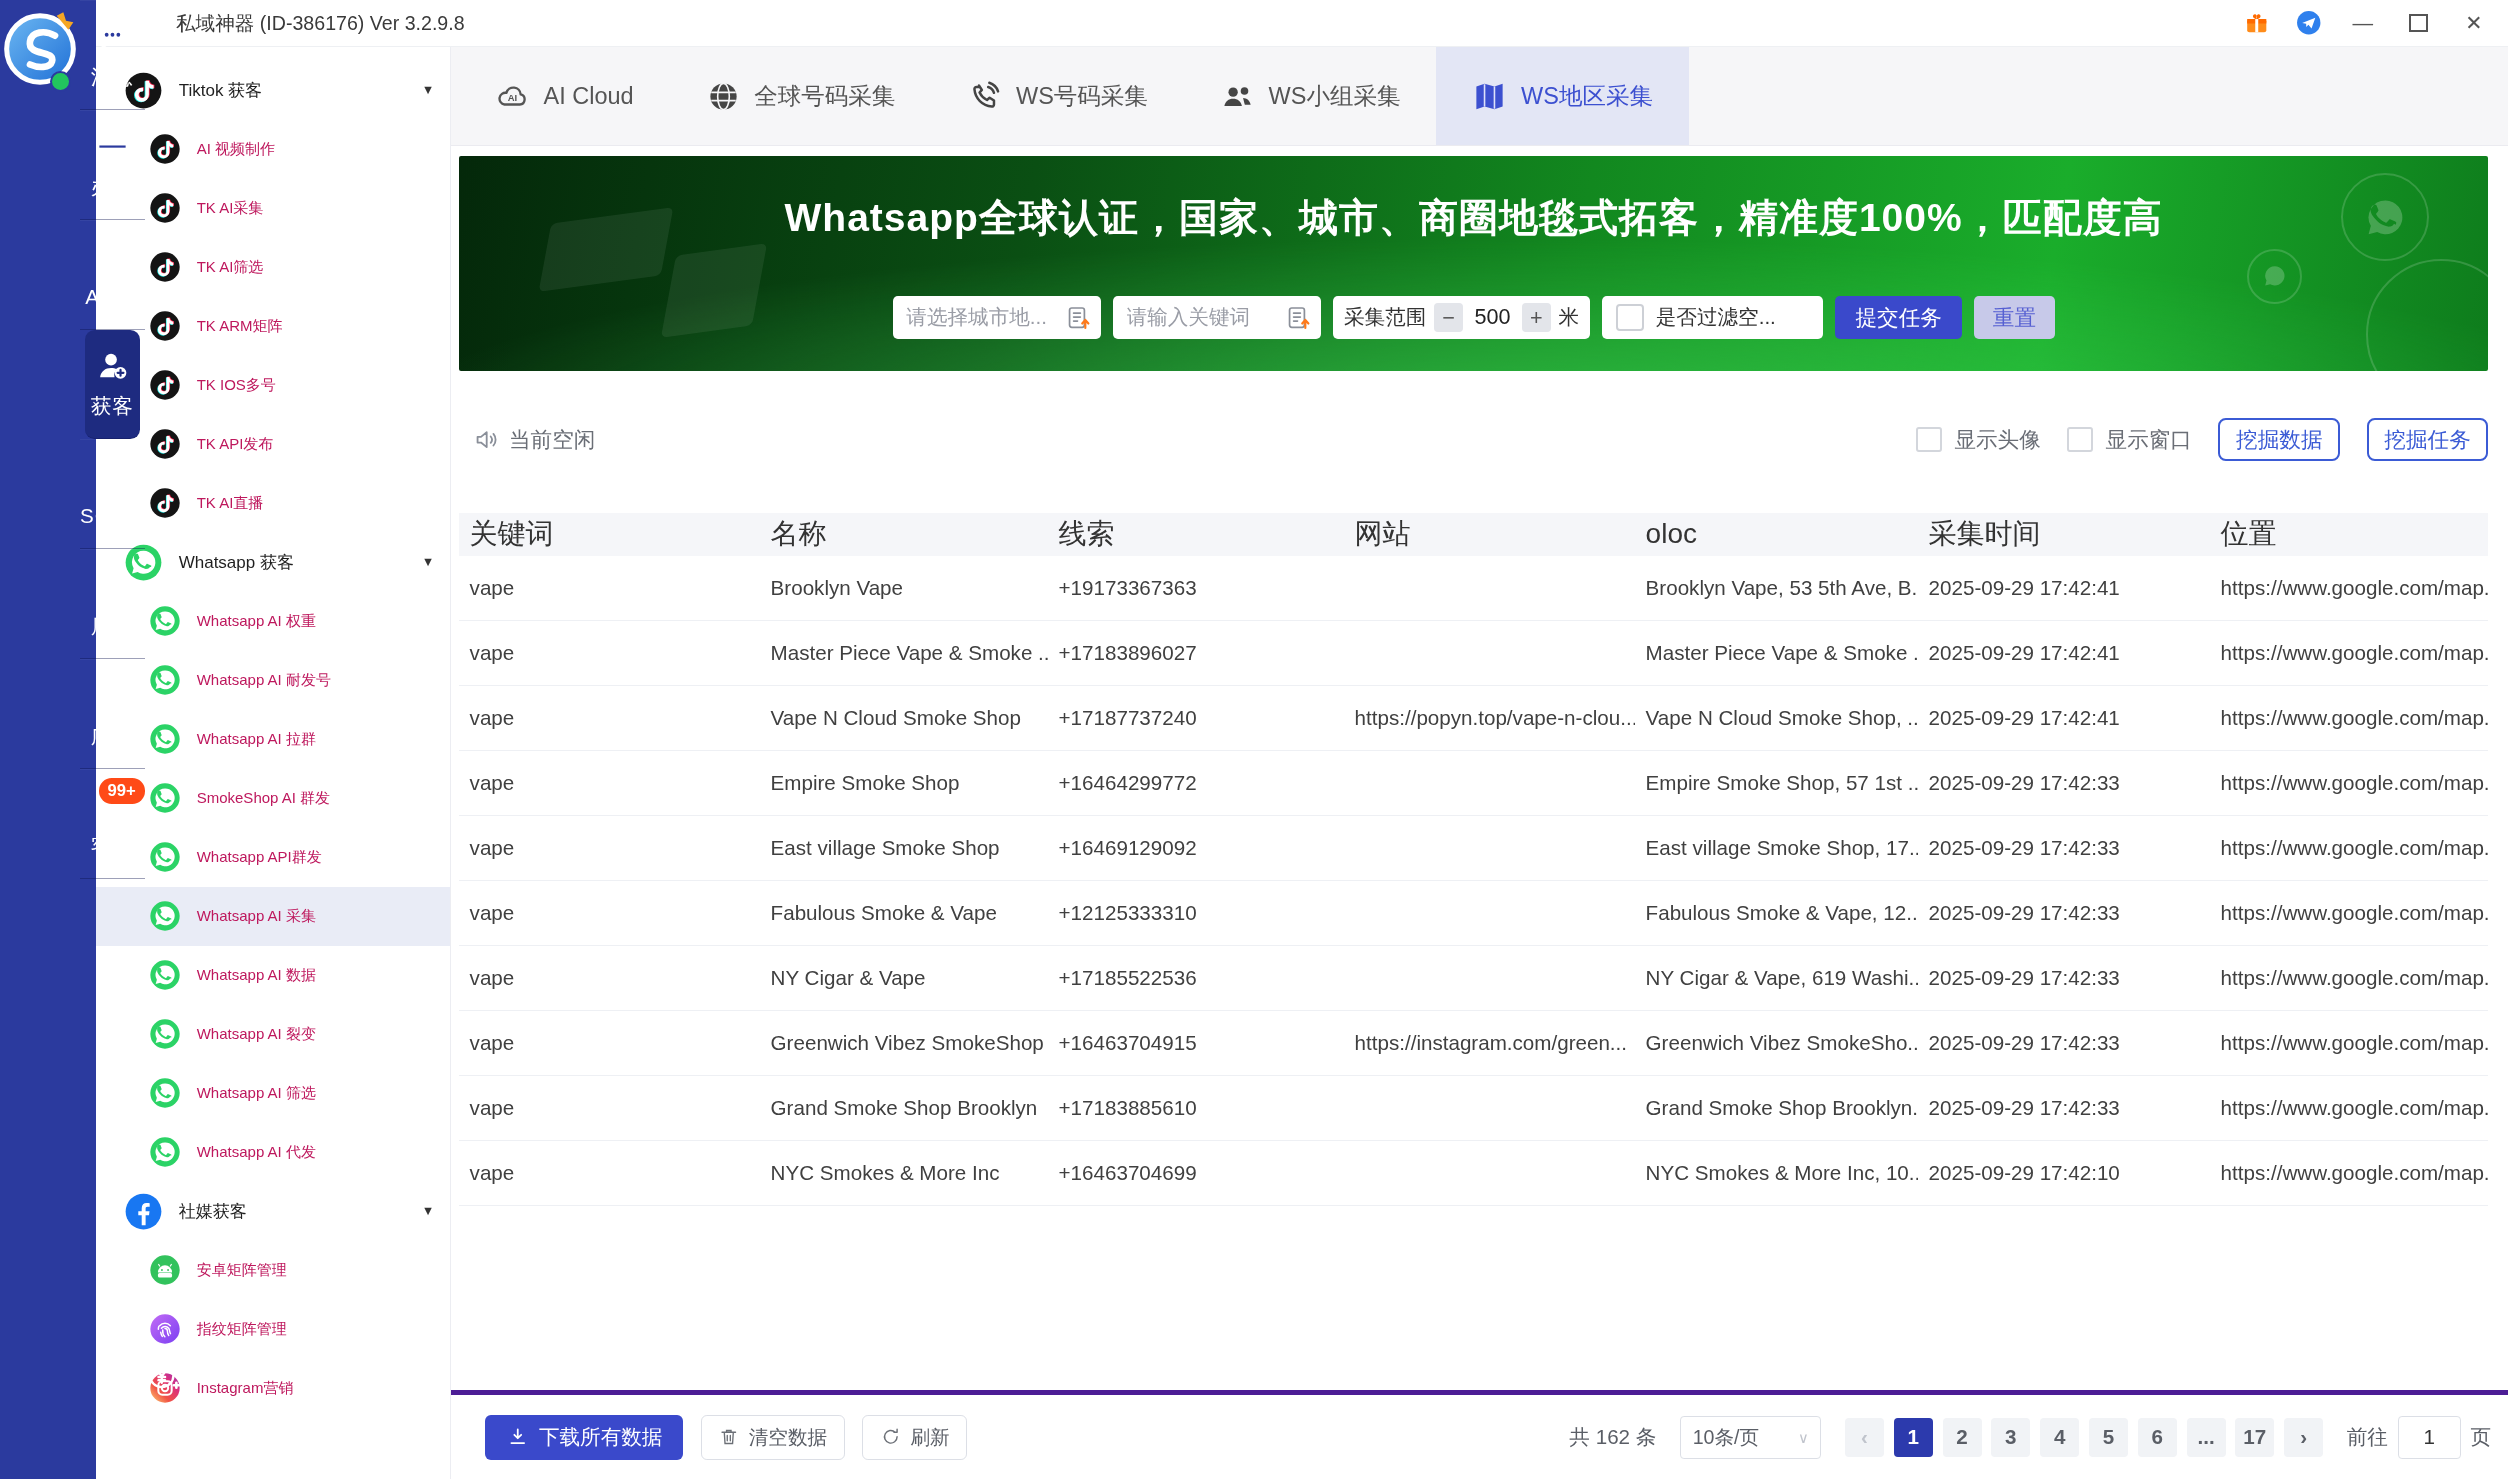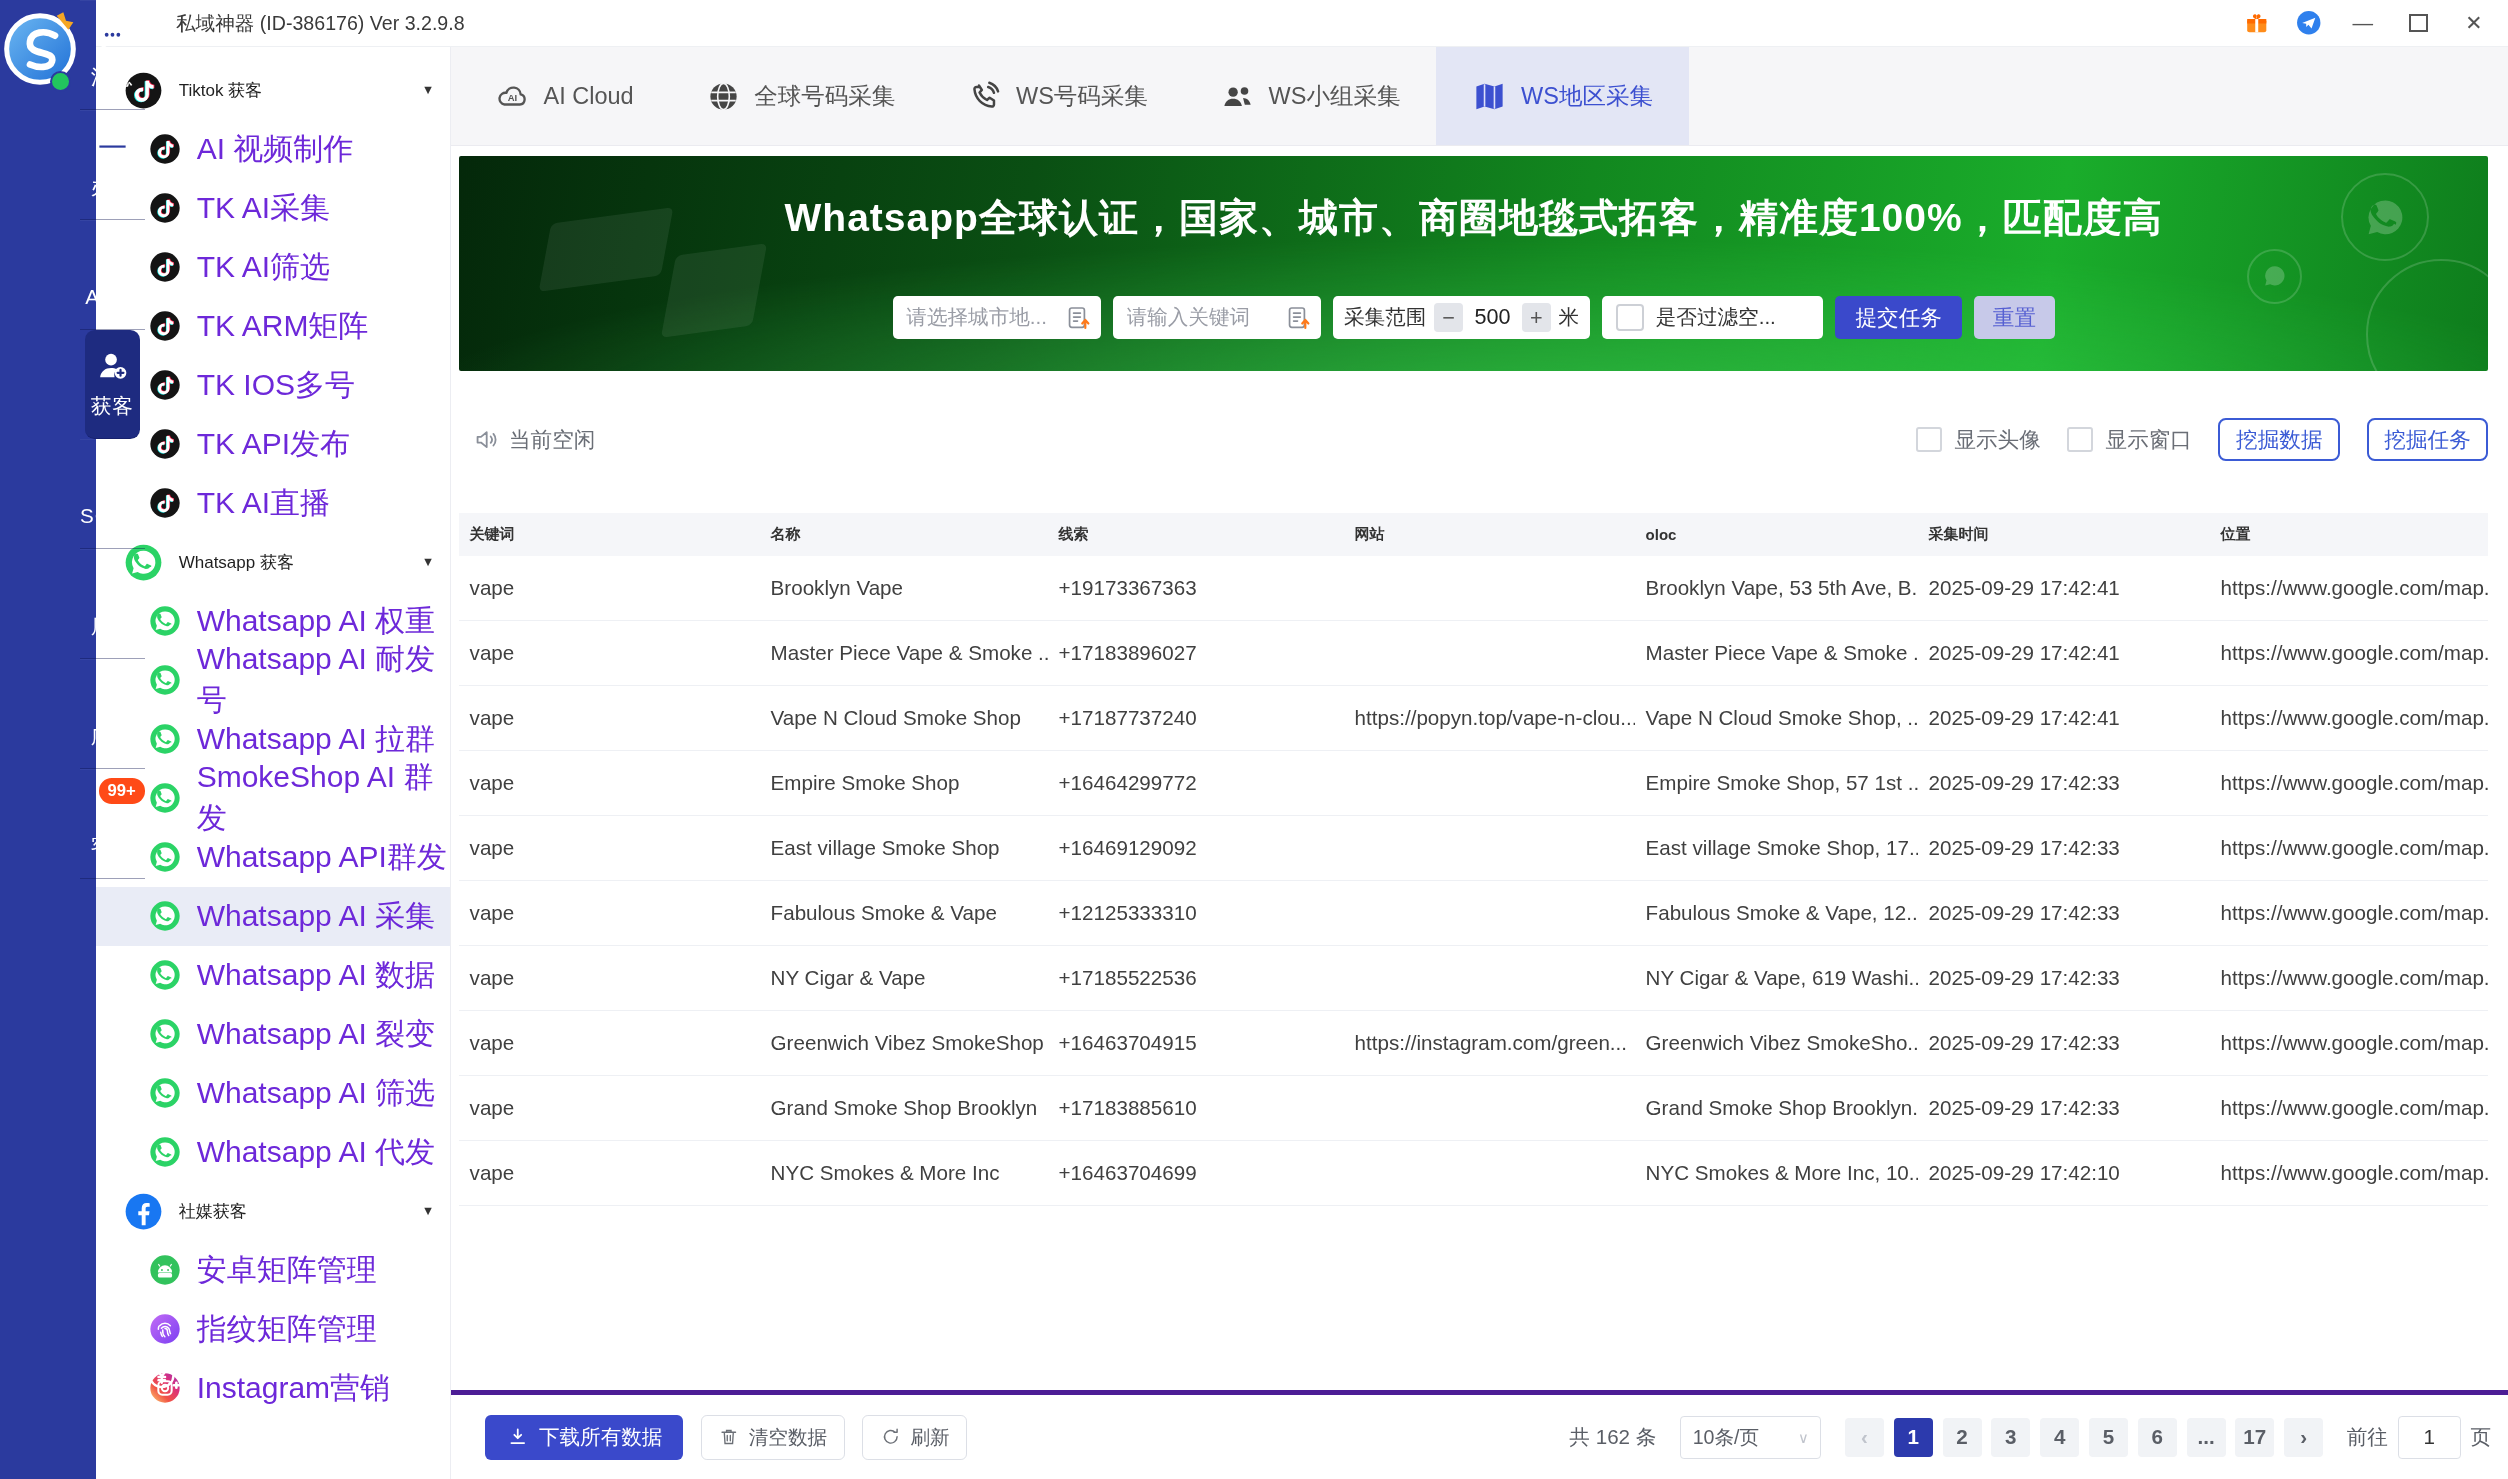--- a/index.html
+++ b/index.html
@@ -29,21 +29,21 @@
 
   .content{flex:1;display:flex;min-height:0}
 
   
   .sidebar{width:354px;flex:none;background:#fff;border-right:1px solid #ecedf2;padding-top:13.7px;overflow:hidden}
   .side-row{height:59px;display:flex;align-items:center;cursor:pointer}
   .side-row.group{padding-left:28px;gap:15.7px}
   .side-row.group .slb{font-size:17px;color:#1f1f1f}
   .side-row.group .sic{width:39px;height:39px;flex:none}
   .side-row.item{padding-left:53px;gap:15.7px}
-  .side-row.item .slb{font-size:30px;color:#6d28d9}
+  .side-row.item .slb{font-size:15px;color:#be185d}
   .side-row.item .sic{width:32px;height:32px;flex:none}
   .side-row.selected{background:#e9ecf6}
   .chev{margin-left:auto;margin-right:15.7px;font-size:12.7px;color:#333}
 
   
   .main{flex:1;display:flex;flex-direction:column;min-width:0;background:#fff}
   .tabbar{height:98px;flex:none;background:#f6f6f8;border-bottom:1px solid #ebebf0;display:flex;padding-left:7.8px}
   .tab{display:flex;align-items:center;gap:13.7px;padding:0 36px;font-size:23.5px;color:#555;cursor:pointer;white-space:nowrap}
   .tab .tic{width:35px;height:35px;flex:none}
   .tab.active{background:#e3e6f5;color:#3c50d0}
@@ -74,21 +74,21 @@
   .spk{width:27.4px;height:27.4px}
   .tr-right{margin-left:auto;display:flex;align-items:center;gap:26.5px}
   .tr-check{display:flex;align-items:center;gap:12.7px;font-size:21.6px;color:#6a6e76;cursor:pointer}
   .tr-check .cb{width:21.6px;height:21.6px;border-radius:2.9px;border:2px solid #d3d6dc}
   .mine-btn{height:43px;padding:0 15.7px;background:#fff;border:2px solid #3b5bd5;color:#3b5bd5;border-radius:7.8px;font-size:21.6px;cursor:pointer;font-family:inherit}
 
   
   .table{margin:49px 19.6px 0 7.8px;flex:none}
   .t-head,.t-row{display:grid;grid-template-columns:301px 288px 296px 291px 283px 292px 1fr;align-items:center}
   .t-head{height:43px;background:#f5f6f9}
-  .th{font-size:15px;color:#333;font-weight:bold;padding-left:10.8px;white-space:nowrap}
+  .th{font-size:28px;color:#333;font-weight:normal;padding-left:10.8px;white-space:nowrap}
   .t-row{height:64px;border-bottom:1px solid #eef0f4}
   .td{font-size:20.6px;color:#404040;padding-left:10.8px;white-space:nowrap;overflow:hidden}
 
   .spacer{flex:1}
 
   
   .footer{height:84px;flex:none;border-top:5px solid #4c1d95;display:flex;align-items:center;padding:0 17px 0 34px;gap:17.6px}
   .dl-btn{height:45px;display:flex;align-items:center;gap:9.8px;background:#3a49cb;color:#fff;border:none;border-radius:5.9px;padding:0 20.6px;font-size:20.6px;cursor:pointer;font-family:inherit}
   .bic{width:23.5px;height:23.5px;flex:none}
   .ghost-btn{height:45px;display:flex;align-items:center;gap:8.8px;background:#fff;border:1px solid #dcdfe6;color:#5a5e66;border-radius:5.9px;padding:0 16.7px;font-size:19.6px;cursor:pointer;font-family:Liberation Mono, monospace}

